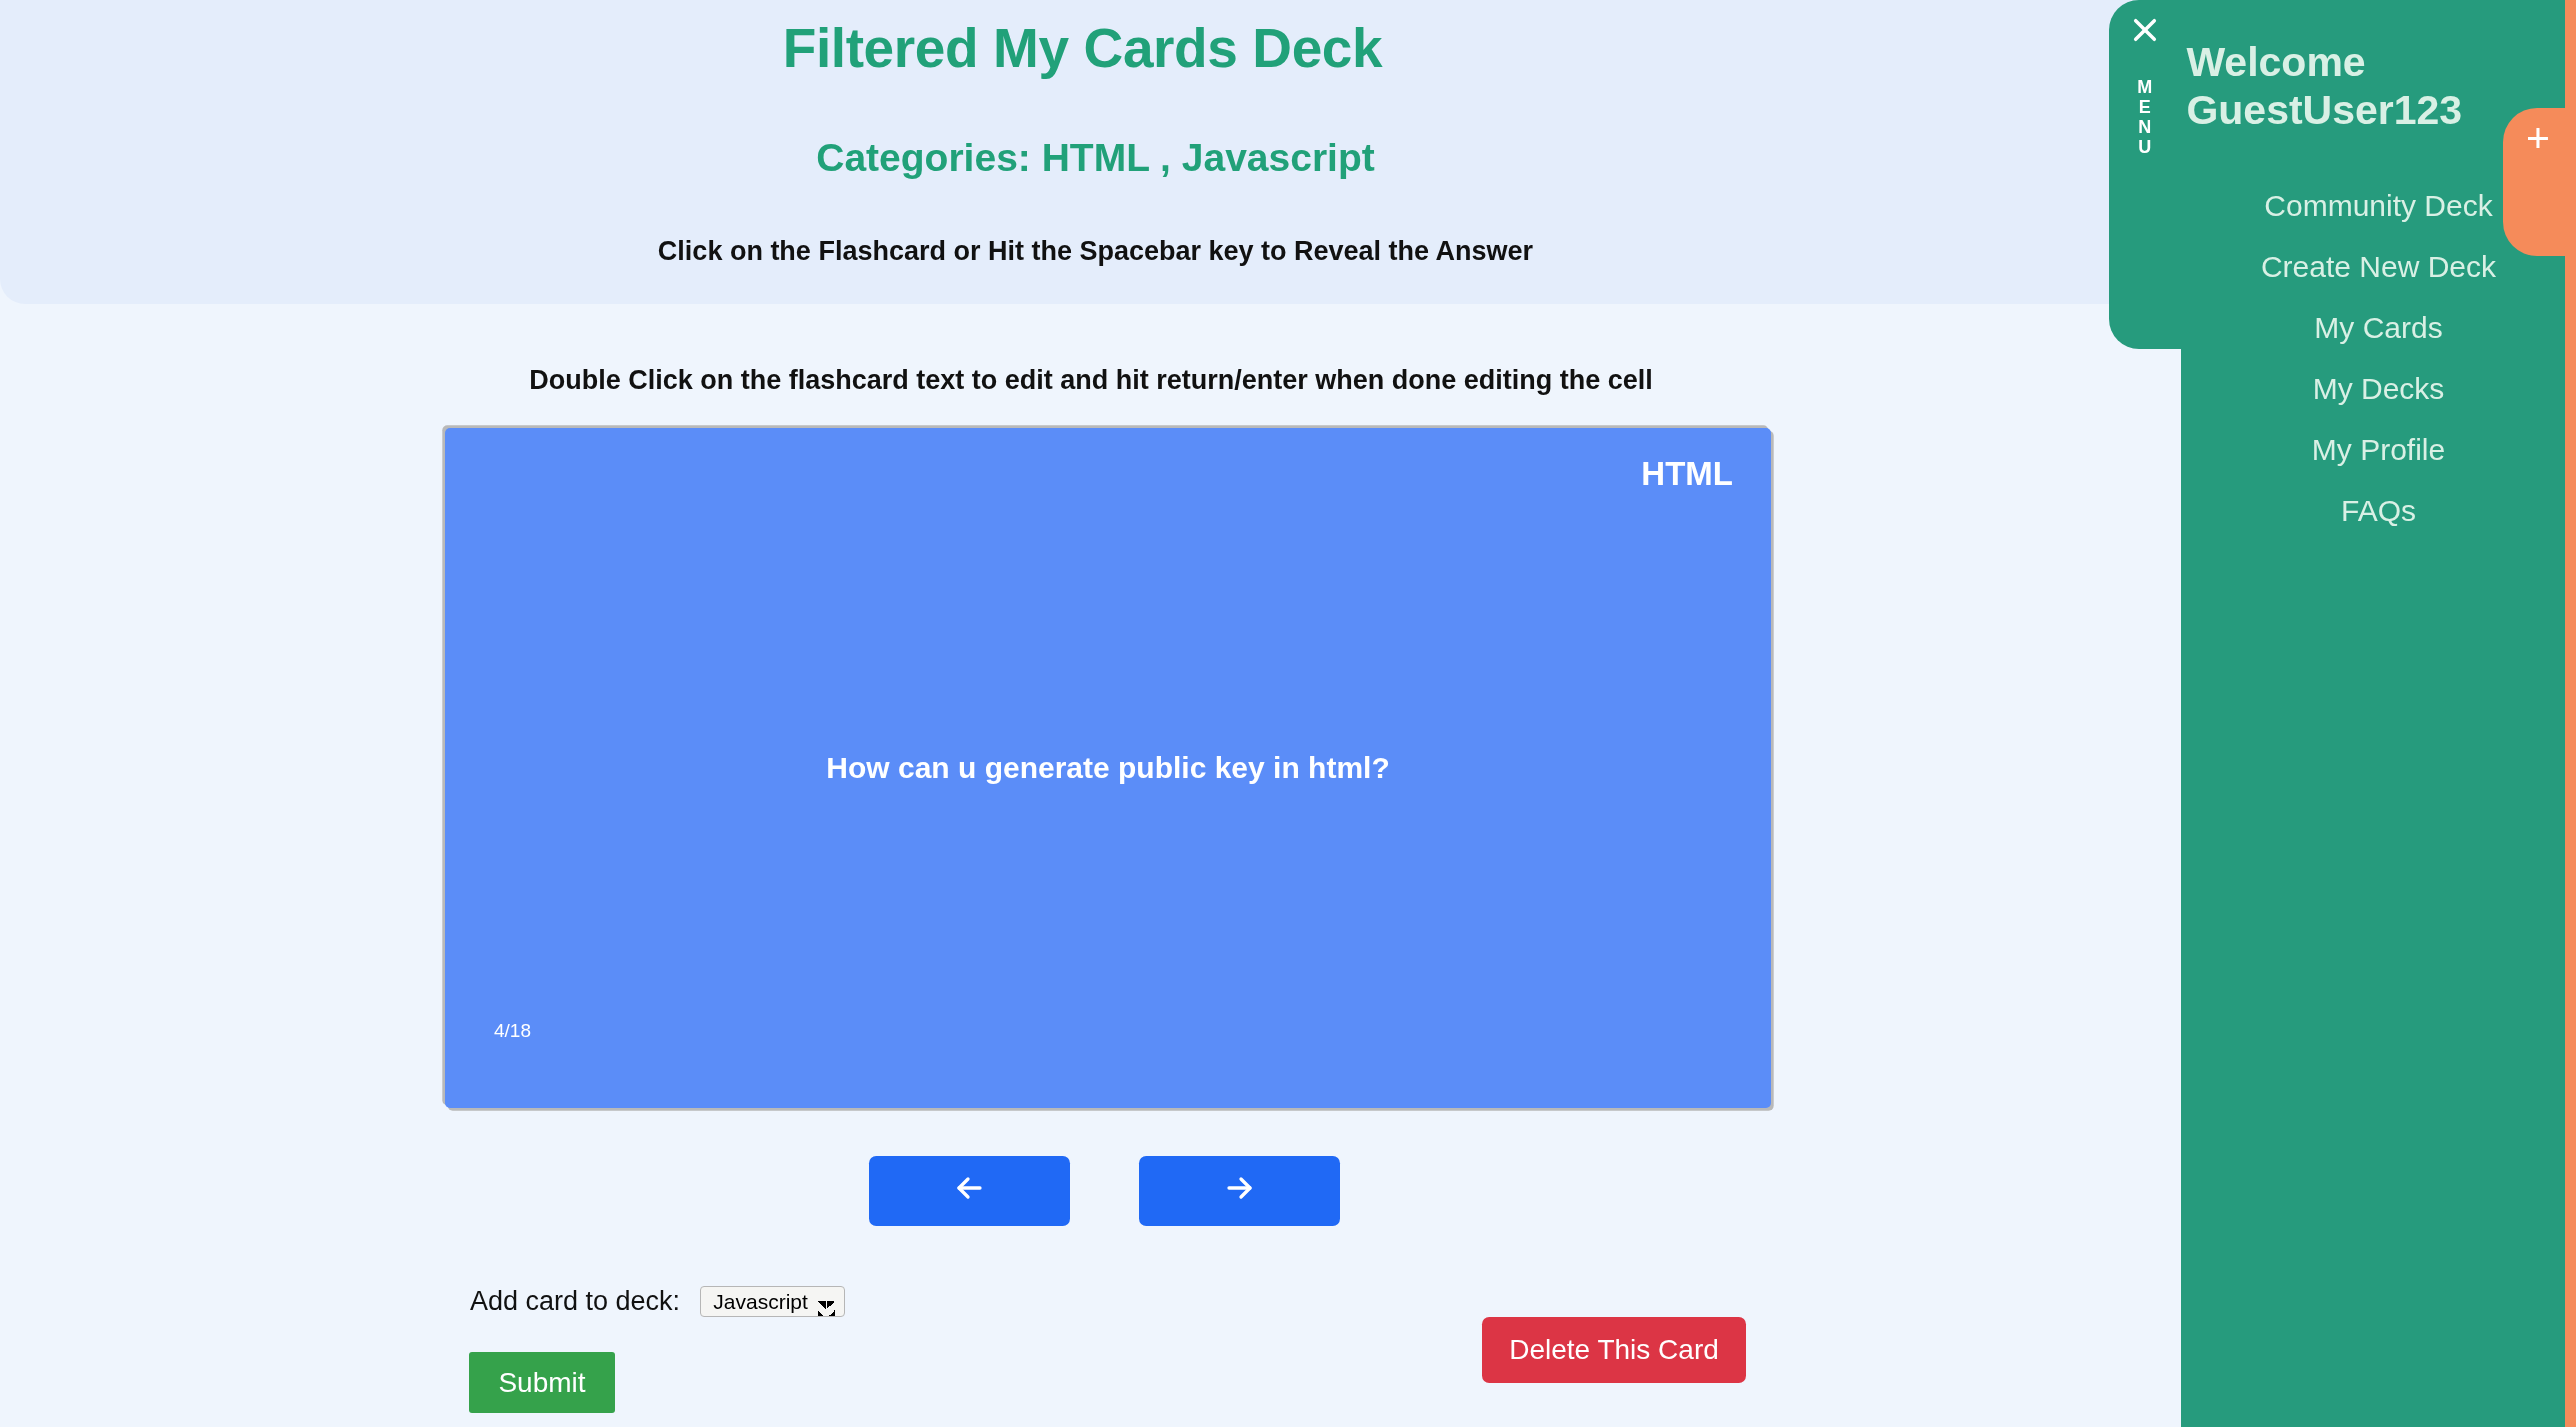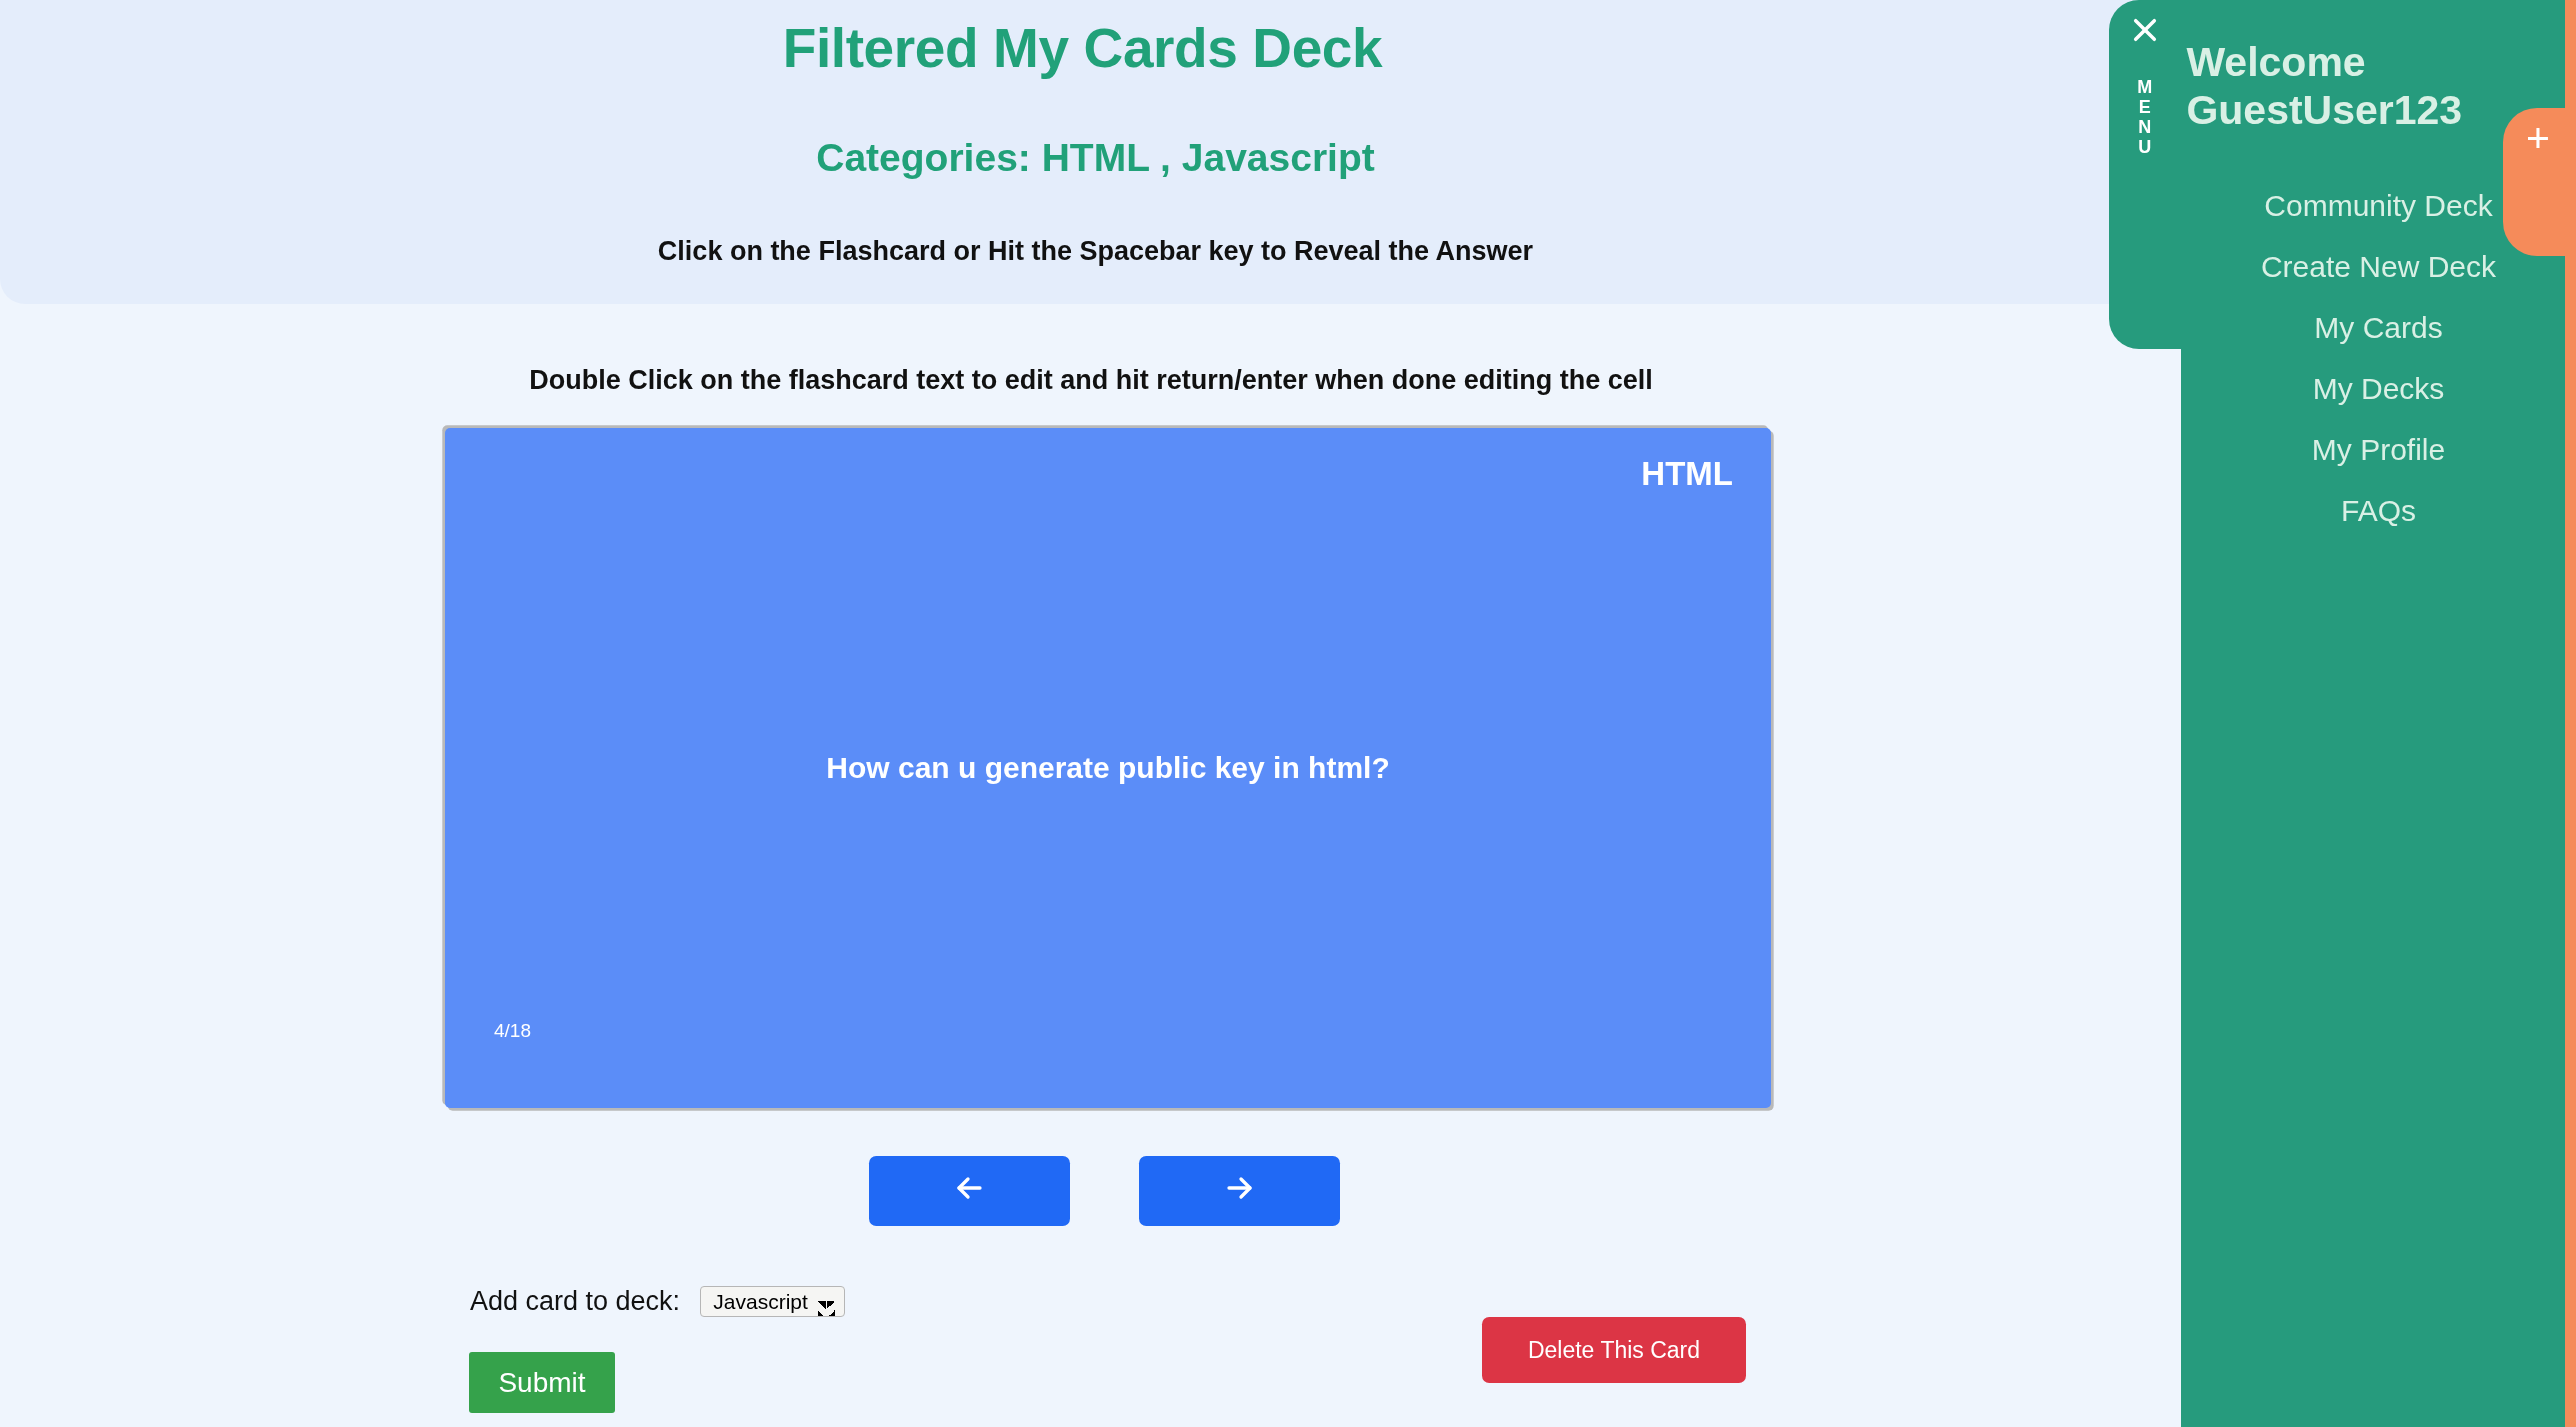--- a/index.html
+++ b/index.html
@@ -210,21 +210,21 @@
   #delete-card-btn {
     position: absolute;
     left: 1482px;
     top: 1317px;
     width: 264px;
     height: 66px;
     background: #dc3545;
     color: #ffffff;
     border: none;
     border-radius: 7.2px;
-    font-size: 23px;
+    font-size: 28px;
     font-family: "Liberation Sans", sans-serif;
     cursor: pointer;
   }
 
   
   #sidebar {
     position: absolute;
     right: 0;
     top: 0;
     width: 395px;

